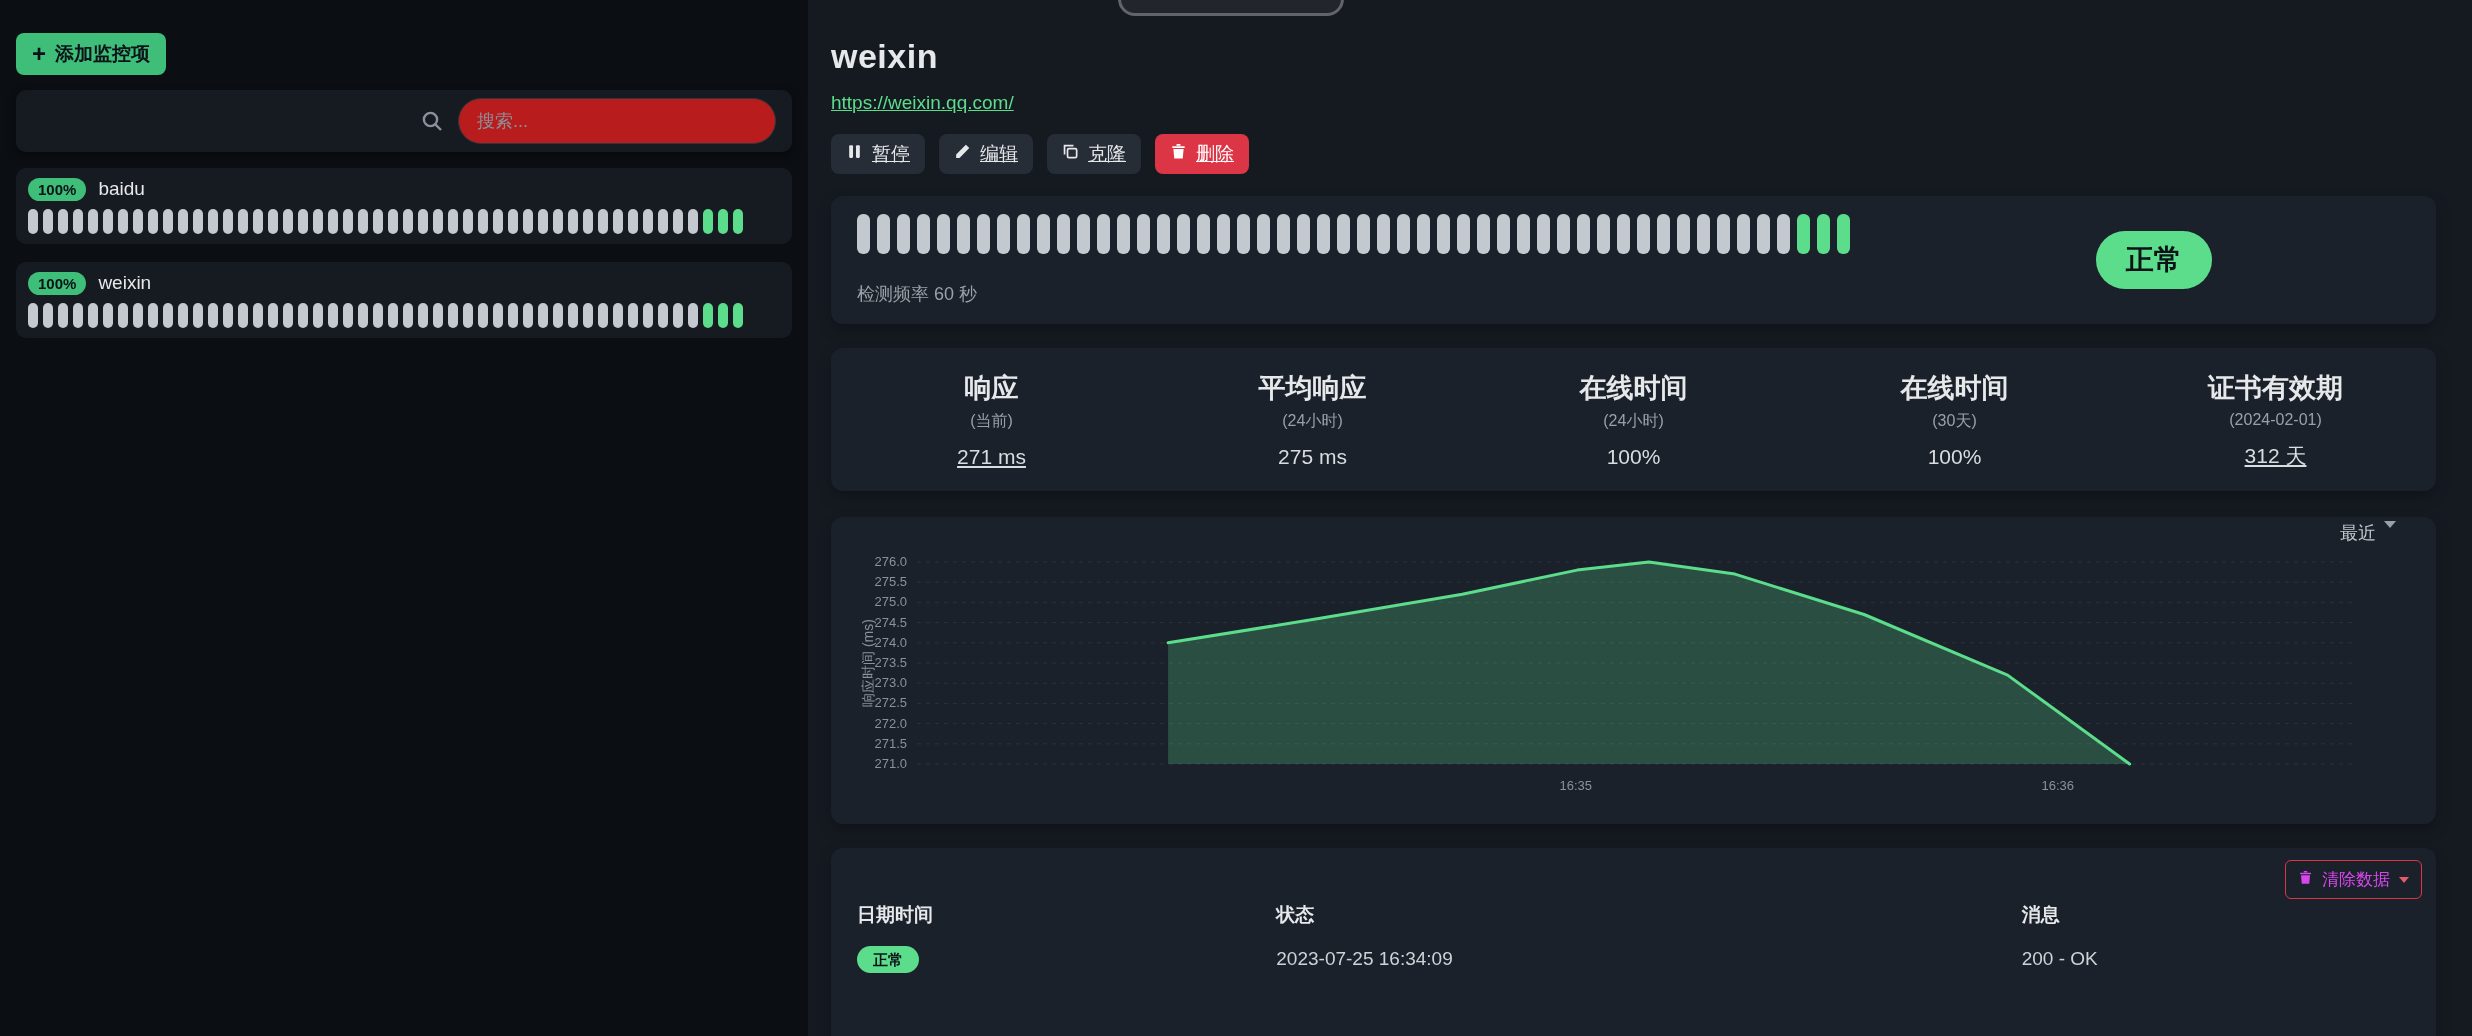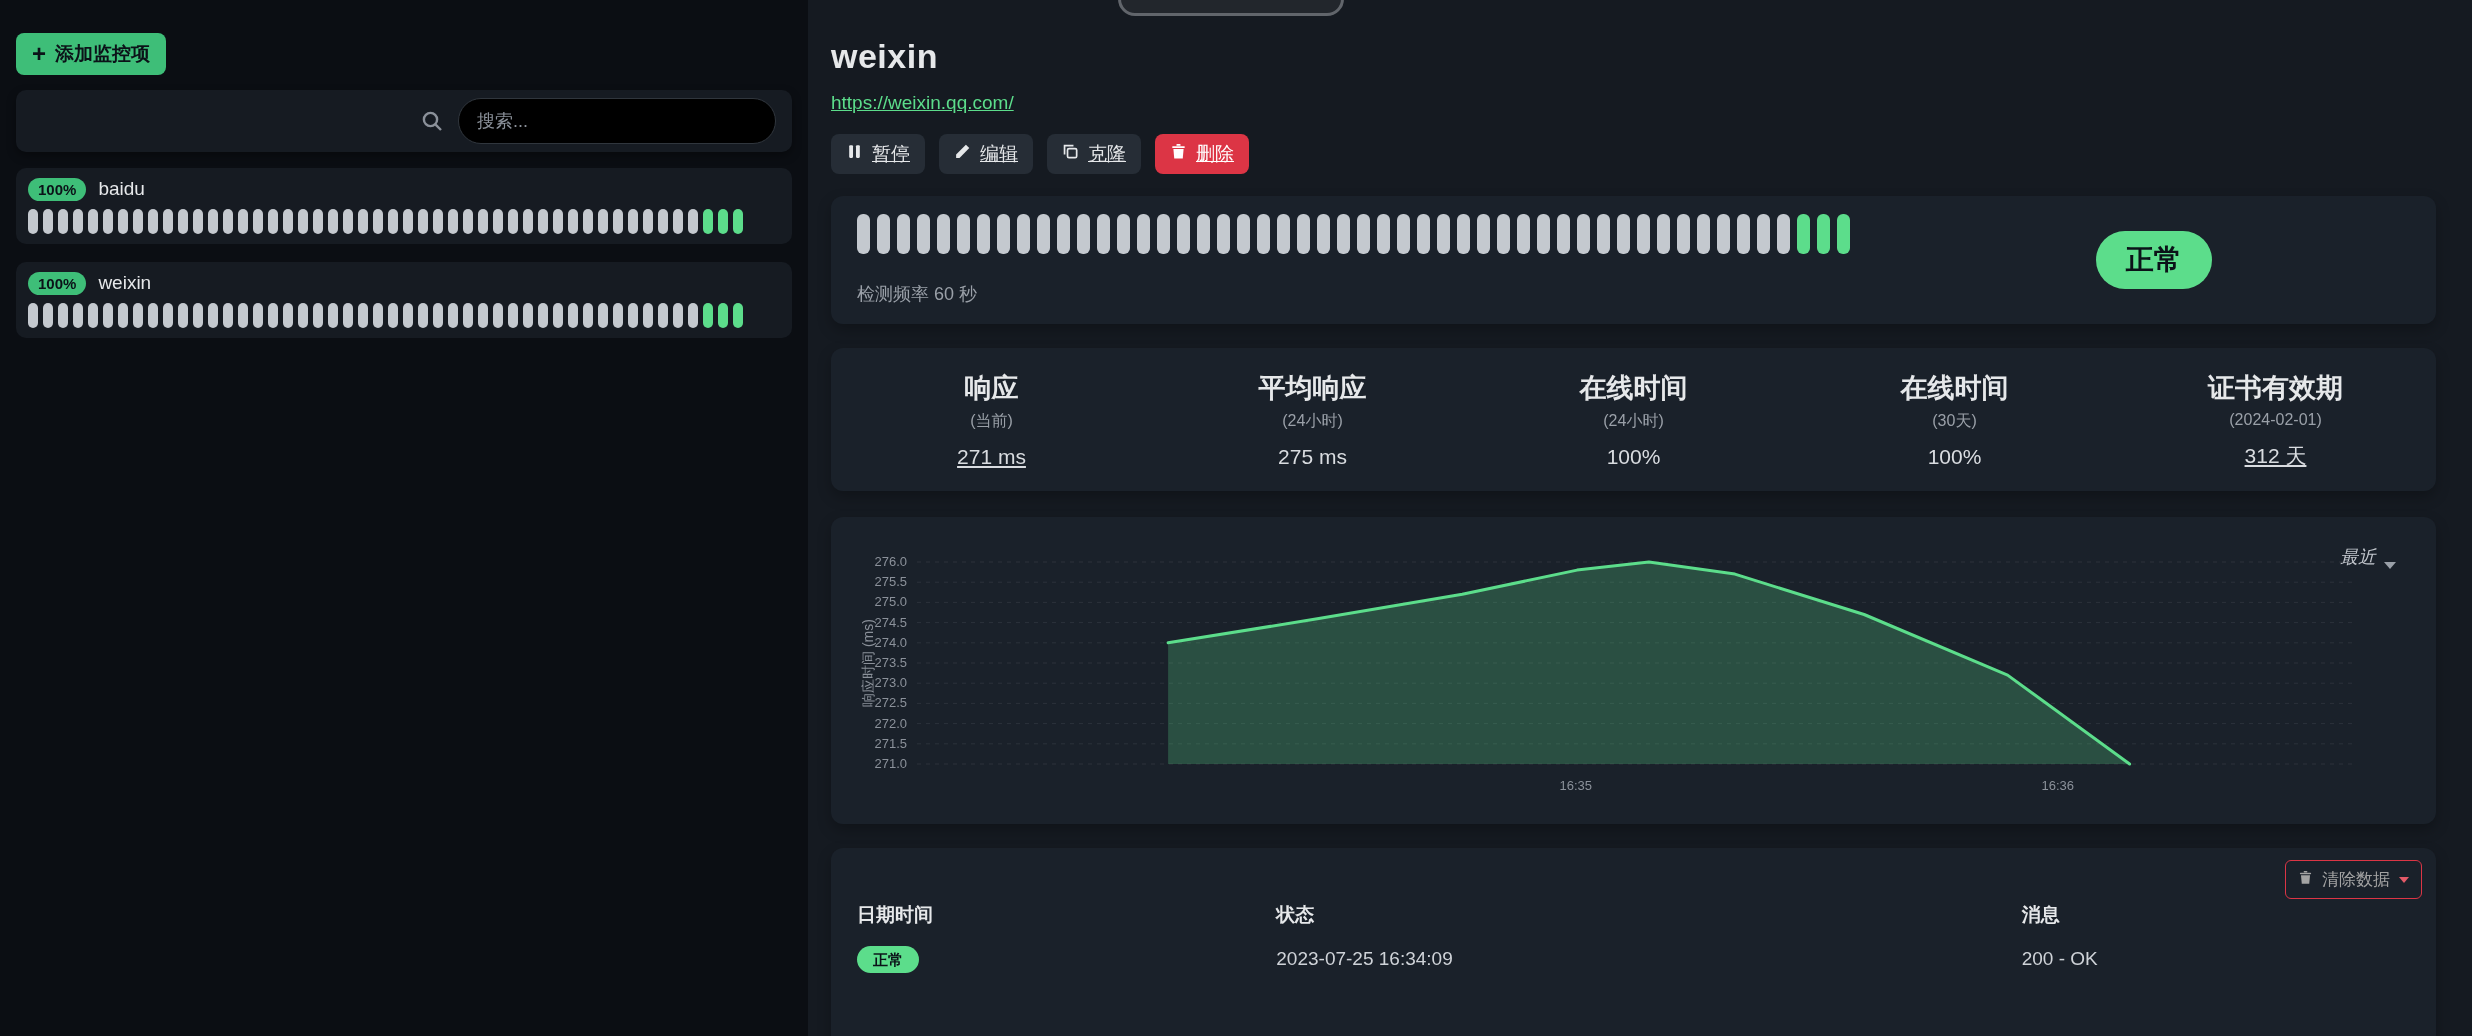--- a/index.html
+++ b/index.html
@@ -23,21 +23,21 @@
 
   
   .sidebar{width:808px;flex:none;background:#0b0e13;padding:33px 16px 0 16px;}
   .btn-add{display:inline-flex;align-items:center;gap:9px;background:var(--button-green);
     color:#0b1218;font-weight:700;font-size:19px;padding:8px 16px;border:none;border-radius:8px;
     cursor:pointer;font-family:inherit;}
   .btn-add .plus{font-size:24px;font-weight:700;line-height:18px;}
   .search-panel{margin-top:15px;background:#161b22;border-radius:10px;padding:8px 16px;
     display:flex;justify-content:flex-end;align-items:center;gap:14px;box-shadow:0 4px 10px rgba(0,0,0,.35);}
   .search-icon{display:flex;color:#8b919a;}
-  .search-input{width:318px;height:46px;background:#000000;border:1px solid #30363d;border-radius:23px;
+  .search-input{width:318px;height:46px;background:#b91c1c;border:1px solid #30363d;border-radius:23px;
     color:#c9ccd1;font-size:18px;padding:0 18px;outline:none;font-family:inherit;}
   .search-input::placeholder{color:#8b919a;}
   .monitor-list{margin-top:16px;display:flex;flex-direction:column;gap:18px;}
   .monitor-item{background:#161b22;border-radius:10px;padding:8px 12px 10px;cursor:pointer;}
   .mi-top{display:flex;align-items:center;gap:12px;height:26px;}
   .uptime-badge{background:var(--button-green);color:#0b1218;font-weight:700;font-size:15px;
     padding:3px 10px;border-radius:999px;}
   .mi-name{font-size:19px;color:#e6e8ea;}
   .beats{display:flex;align-items:center;}
   .monitor-item .beats{margin-top:7px;}
@@ -68,34 +68,34 @@
 
   .stats{margin-top:24px;height:143px;display:grid;grid-template-columns:repeat(5,1fr);
     align-content:center;padding:6px 0;}
   .stat{text-align:center;}
   .stat-title{font-size:27px;font-weight:700;}
   .stat-sub{margin-top:5px;font-size:16px;color:#9aa0a8;}
   .stat-value{margin-top:13px;font-size:21px;color:#d9dce0;}
   .stat-value.underlined{text-decoration:underline;}
 
   .chart-box{margin-top:26px;height:307px;position:relative;}
-  .period{position:absolute;top:28px;right:40px;display:flex;align-items:flex-end;gap:8px;
-    color:#c3c7cd;font-size:18px;cursor:pointer;font-style:italic;}
+  .period{position:absolute;top:4px;right:40px;display:flex;align-items:flex-start;gap:8px;
+    color:#c3c7cd;font-size:18px;cursor:pointer;}
   .caret{width:0;height:0;border-left:6px solid transparent;border-right:6px solid transparent;
     border-top:7px solid #9aa0a8;}
   #chart{position:absolute;left:26px;top:18px;width:1553px;height:290px;}
   #chart .tick{fill:#8b919a;font-size:13px;}
   #chart .grid{stroke:#2c323b;stroke-width:1;stroke-dasharray:4 5;}
   #chart .line{fill:none;stroke:var(--accent-green);stroke-width:3;stroke-linejoin:round;stroke-linecap:round;}
   #chart .area{fill:rgba(92,221,139,.25);stroke:none;}
   #chart .ylab{fill:#8b919a;font-size:14px;}
 
   .events-box{margin-top:24px;height:240px;position:relative;padding:26px;}
   .btn-clear{position:absolute;top:12px;right:14px;display:inline-flex;align-items:center;gap:9px;
-    background:transparent;border:1px solid var(--danger-red);color:#a3a3a3;font-size:17px;
+    background:transparent;border:1px solid var(--danger-red);color:#d946ef;font-size:17px;
     padding:7px 12px;border-radius:6px;cursor:pointer;font-family:inherit;}
   .btn-clear svg{width:15px;height:15px;}
   .btn-clear .caret{border-top-color:#e45a68;border-left-width:5px;border-right-width:5px;border-top-width:6px;}
   .ev-grid{display:grid;grid-template-columns:27% 48% 25%;align-items:center;}
   #ev-headers{margin-top:28px;font-weight:700;font-size:19px;}
   .ev-row{margin-top:20px;font-size:19px;color:#cfd3d8;}
   .mini-pill{background:var(--accent-green);color:#0b1218;font-weight:700;font-size:15px;
     padding:5px 16px;border-radius:999px;}
 </style>
 </head>

